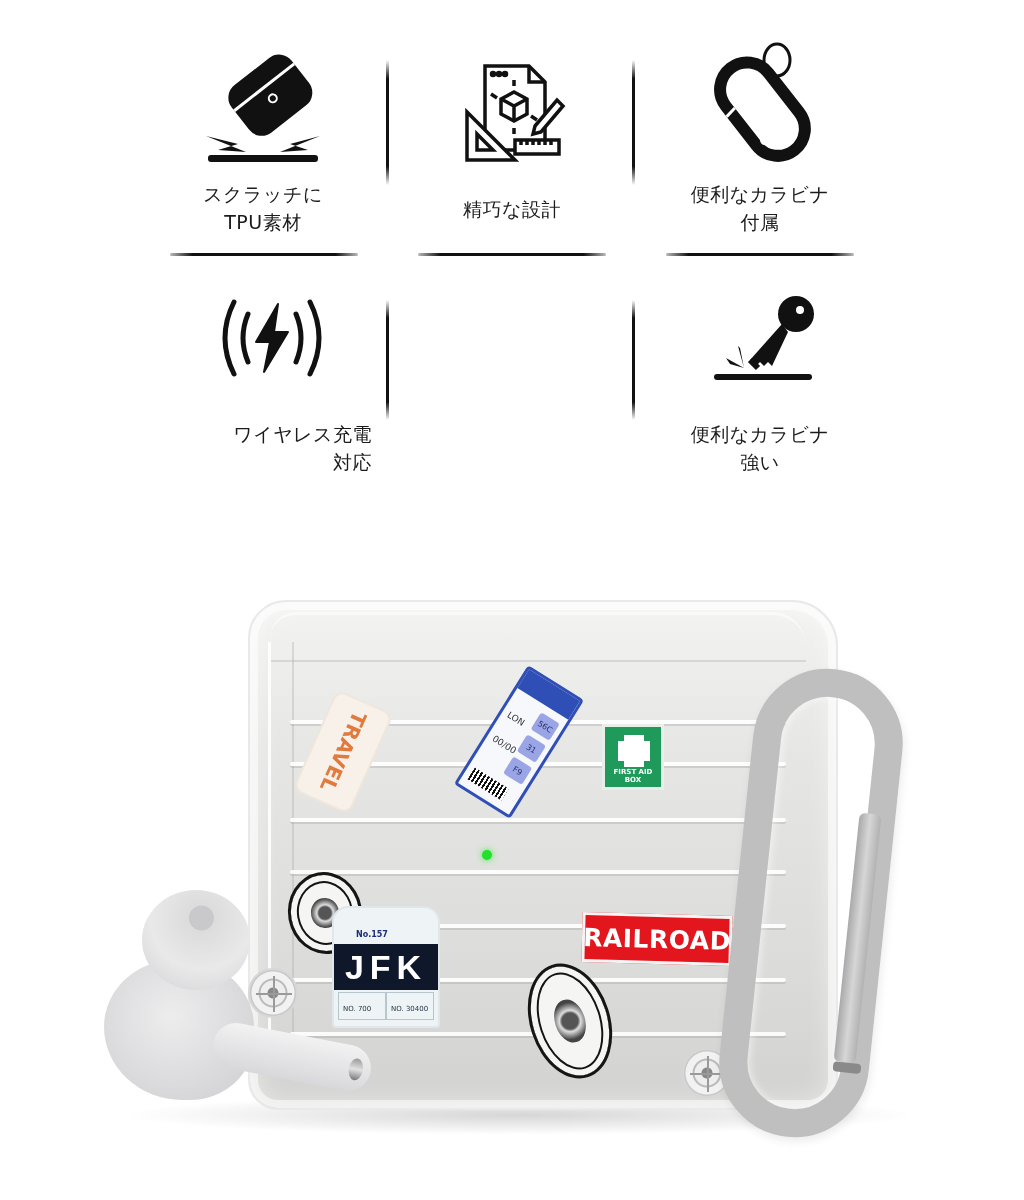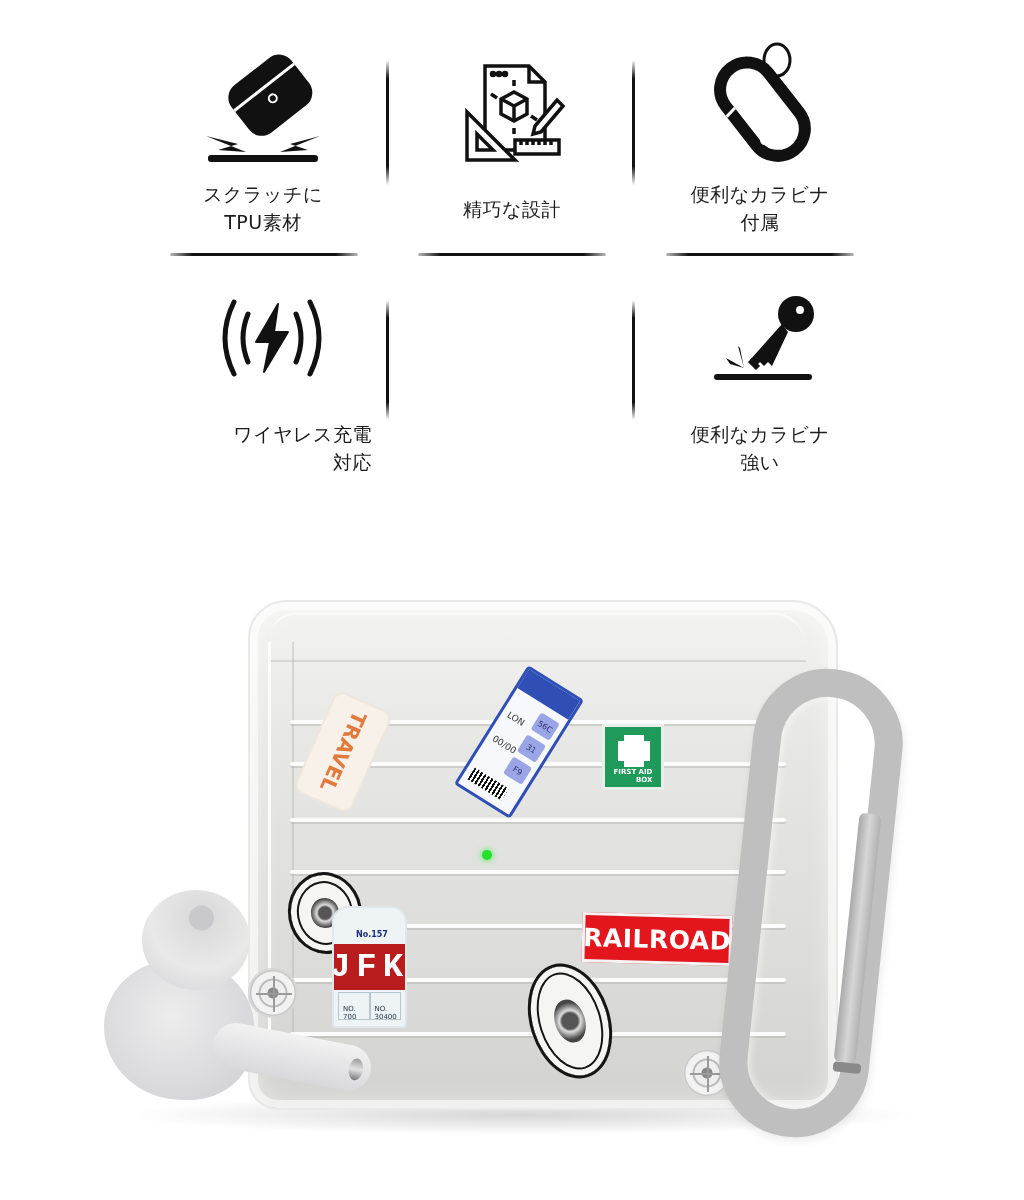--- a/index.html
+++ b/index.html
@@ -28,28 +28,28 @@
   .sticker { position: absolute; }
   .travel { left: 62px; top: 95px; width: 62px; height: 110px; background: #f7f1ea; border-radius: 10px; transform: rotate(24deg); color: #e17a3c; font-weight: bold; font-size: 20px; display: flex; align-items: center; justify-content: center; writing-mode: vertical-rl; border: 2px solid #efe6dc; }
   .ticket { left: 236px; top: 70px; width: 66px; height: 140px; background: #f7f8fc; border: 3px solid #2f4fb7; transform: rotate(32deg); border-radius: 4px; }
   .ticket .t-head { position: absolute; top: 0; left: 0; right: 0; height: 22px; background: #2f4fb7; }
   .ticket .t-field { position: absolute; left: 6px; font-size: 9px; color: #333; }
   .ticket .t-pill { position: absolute; right: 5px; width: 22px; height: 20px; background: #9aa5e6; border-radius: 3px; font-size: 8px; color: #29306b; display: flex; align-items: center; justify-content: center; }
   .ticket .t-bar { position: absolute; left: 6px; bottom: 8px; width: 40px; height: 14px; background: repeating-linear-gradient(90deg, #111 0 2px, #fff 2px 4px); }
   .firstaid { left: 352px; top: 122px; width: 62px; height: 66px; background: #1f9a5a; border: 3px solid #e8efe9; display: flex; flex-direction: column; align-items: center; justify-content: flex-end; padding-bottom: 3px; }
   .firstaid .cross { position: absolute; left: 19px; top: 8px; width: 20px; height: 32px; background: #fff; }
   .firstaid .cross::after { content: ""; position: absolute; left: -6px; top: 6px; width: 32px; height: 20px; background: #fff; }
-  .firstaid .fa-text { font-size: 7px; color: #fff; font-weight: bold; line-height: 8px; text-align: right; }
+  .firstaid .fa-text { font-size: 7px; color: #fff; font-weight: bold; line-height: 8px; text-align: center; }
   .seal { border-radius: 50%; background: #f5f5f3; border: 3px solid #151515; box-shadow: inset 0 0 0 6px #f5f5f3, inset 0 0 0 8px #151515; }
   .seal1 { left: 38px; top: 270px; width: 74px; height: 82px; transform: rotate(-10deg); }
   .seal2 { left: 280px; top: 360px; width: 80px; height: 118px; transform: rotate(-18deg); }
   .seal .seal-art { position: absolute; left: 30%; top: 30%; width: 40%; height: 40%; background: radial-gradient(circle, #555 0 30%, #ddd 40%, #444 70%); border-radius: 50%; }
-  .jfk { left: 82px; top: 304px; width: 75px; height: 122px; background: #eef4f5; border-radius: 16px 16px 4px 4px; border: 2px solid #dfe7ea; overflow: hidden; }
+  .jfk { left: 82px; top: 304px; width: 108px; height: 122px; background: #eef4f5; border-radius: 16px 16px 4px 4px; border: 2px solid #dfe7ea; overflow: hidden; }
   .jfk .no { position: absolute; left: 22px; top: 22px; font-size: 8px; color: #1c2d7a; font-weight: bold; }
-  .jfk .band { position: absolute; left: 0; right: 0; top: 36px; height: 46px; background: #b91c1c; color: #fff; font-size: 34px; font-weight: bold; letter-spacing: 6px; display: flex; align-items: center; justify-content: center; font-family: Liberation Mono, monospace; }
+  .jfk .band { position: absolute; left: 0; right: 0; top: 36px; height: 46px; background: #0f172a; color: #fff; font-size: 34px; font-weight: bold; letter-spacing: 6px; display: flex; align-items: center; justify-content: center; font-family: Liberation Sans, sans-serif; }
   .jfk .foot { position: absolute; left: 4px; right: 4px; bottom: 6px; height: 28px; display: flex; }
   .jfk .foot div { flex: 1; font-size: 7px; color: #234; border: 1px solid #b6c6cc; padding: 12px 2px 0 4px; }
   .railroad { left: 332px; top: 312px; width: 150px; height: 50px; background: #e3161e; border: 3px solid #f4f4f4; color: #fff; font-size: 25px; font-weight: bold; display: flex; align-items: center; justify-content: center; transform: rotate(1.5deg); letter-spacing: 0.5px; }
   .led { position: absolute; left: 232px; top: 248px; width: 10px; height: 10px; border-radius: 50%; background: #22e12b; box-shadow: 0 0 6px #3bf03f; }
   .wheel { position: absolute; width: 50px; height: 50px; border-radius: 50%; background: radial-gradient(circle, #888 0 5px, #eee 6px 12px, #bbb 13px 14px, #f2f2f2 15px 21px, #c8c8c8 22px 25px); border: 2px solid #d7d7d7; }
   .wheel::before, .wheel::after { content: ""; position: absolute; left: 23px; top: 6px; width: 2px; height: 36px; background: #9a9a9a; }
   .wheel::after { transform: rotate(90deg); }
 
   .carabiner { position: absolute; left: 736px; top: 148px; width: 150px; height: 470px; border: 28px solid #bfbfbf; border-radius: 75px; box-shadow: inset 2px 0 8px rgba(255,255,255,0.6), 2px 4px 10px rgba(0,0,0,0.08); transform: rotate(6deg); }
   .carabiner .gate { position: absolute; right: -14px; top: 112px; width: 22px; height: 250px; background: linear-gradient(90deg, #a9a9a9, #d6d6d6, #b2b2b2); border-radius: 6px; }

